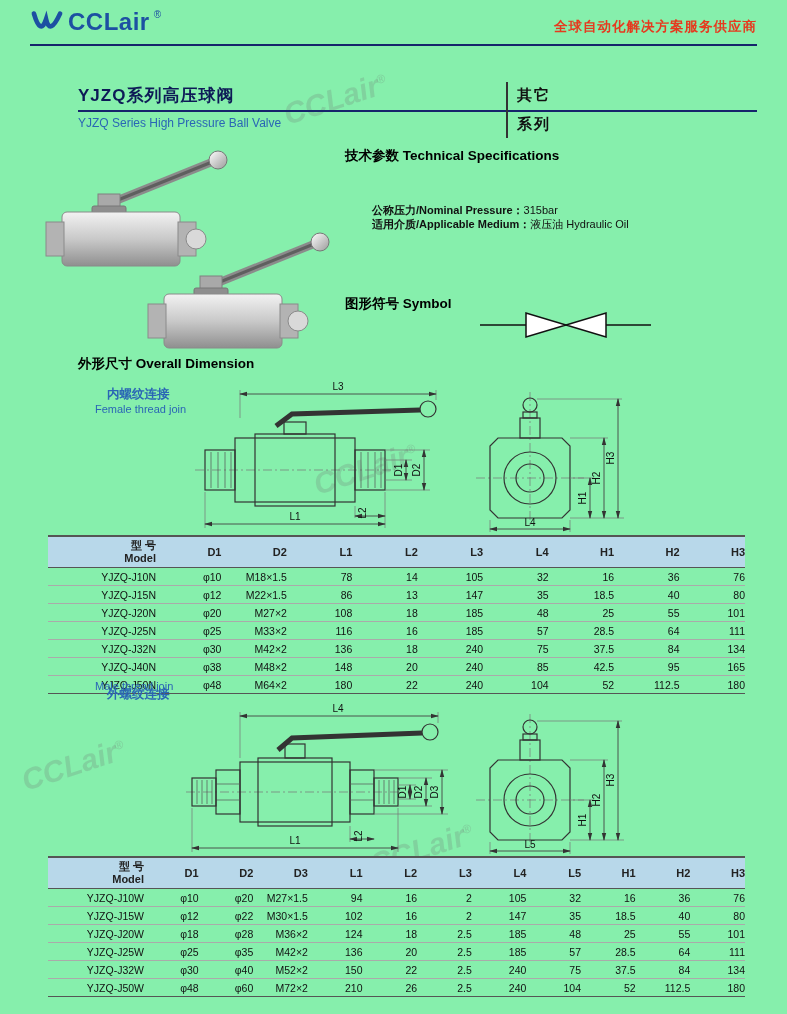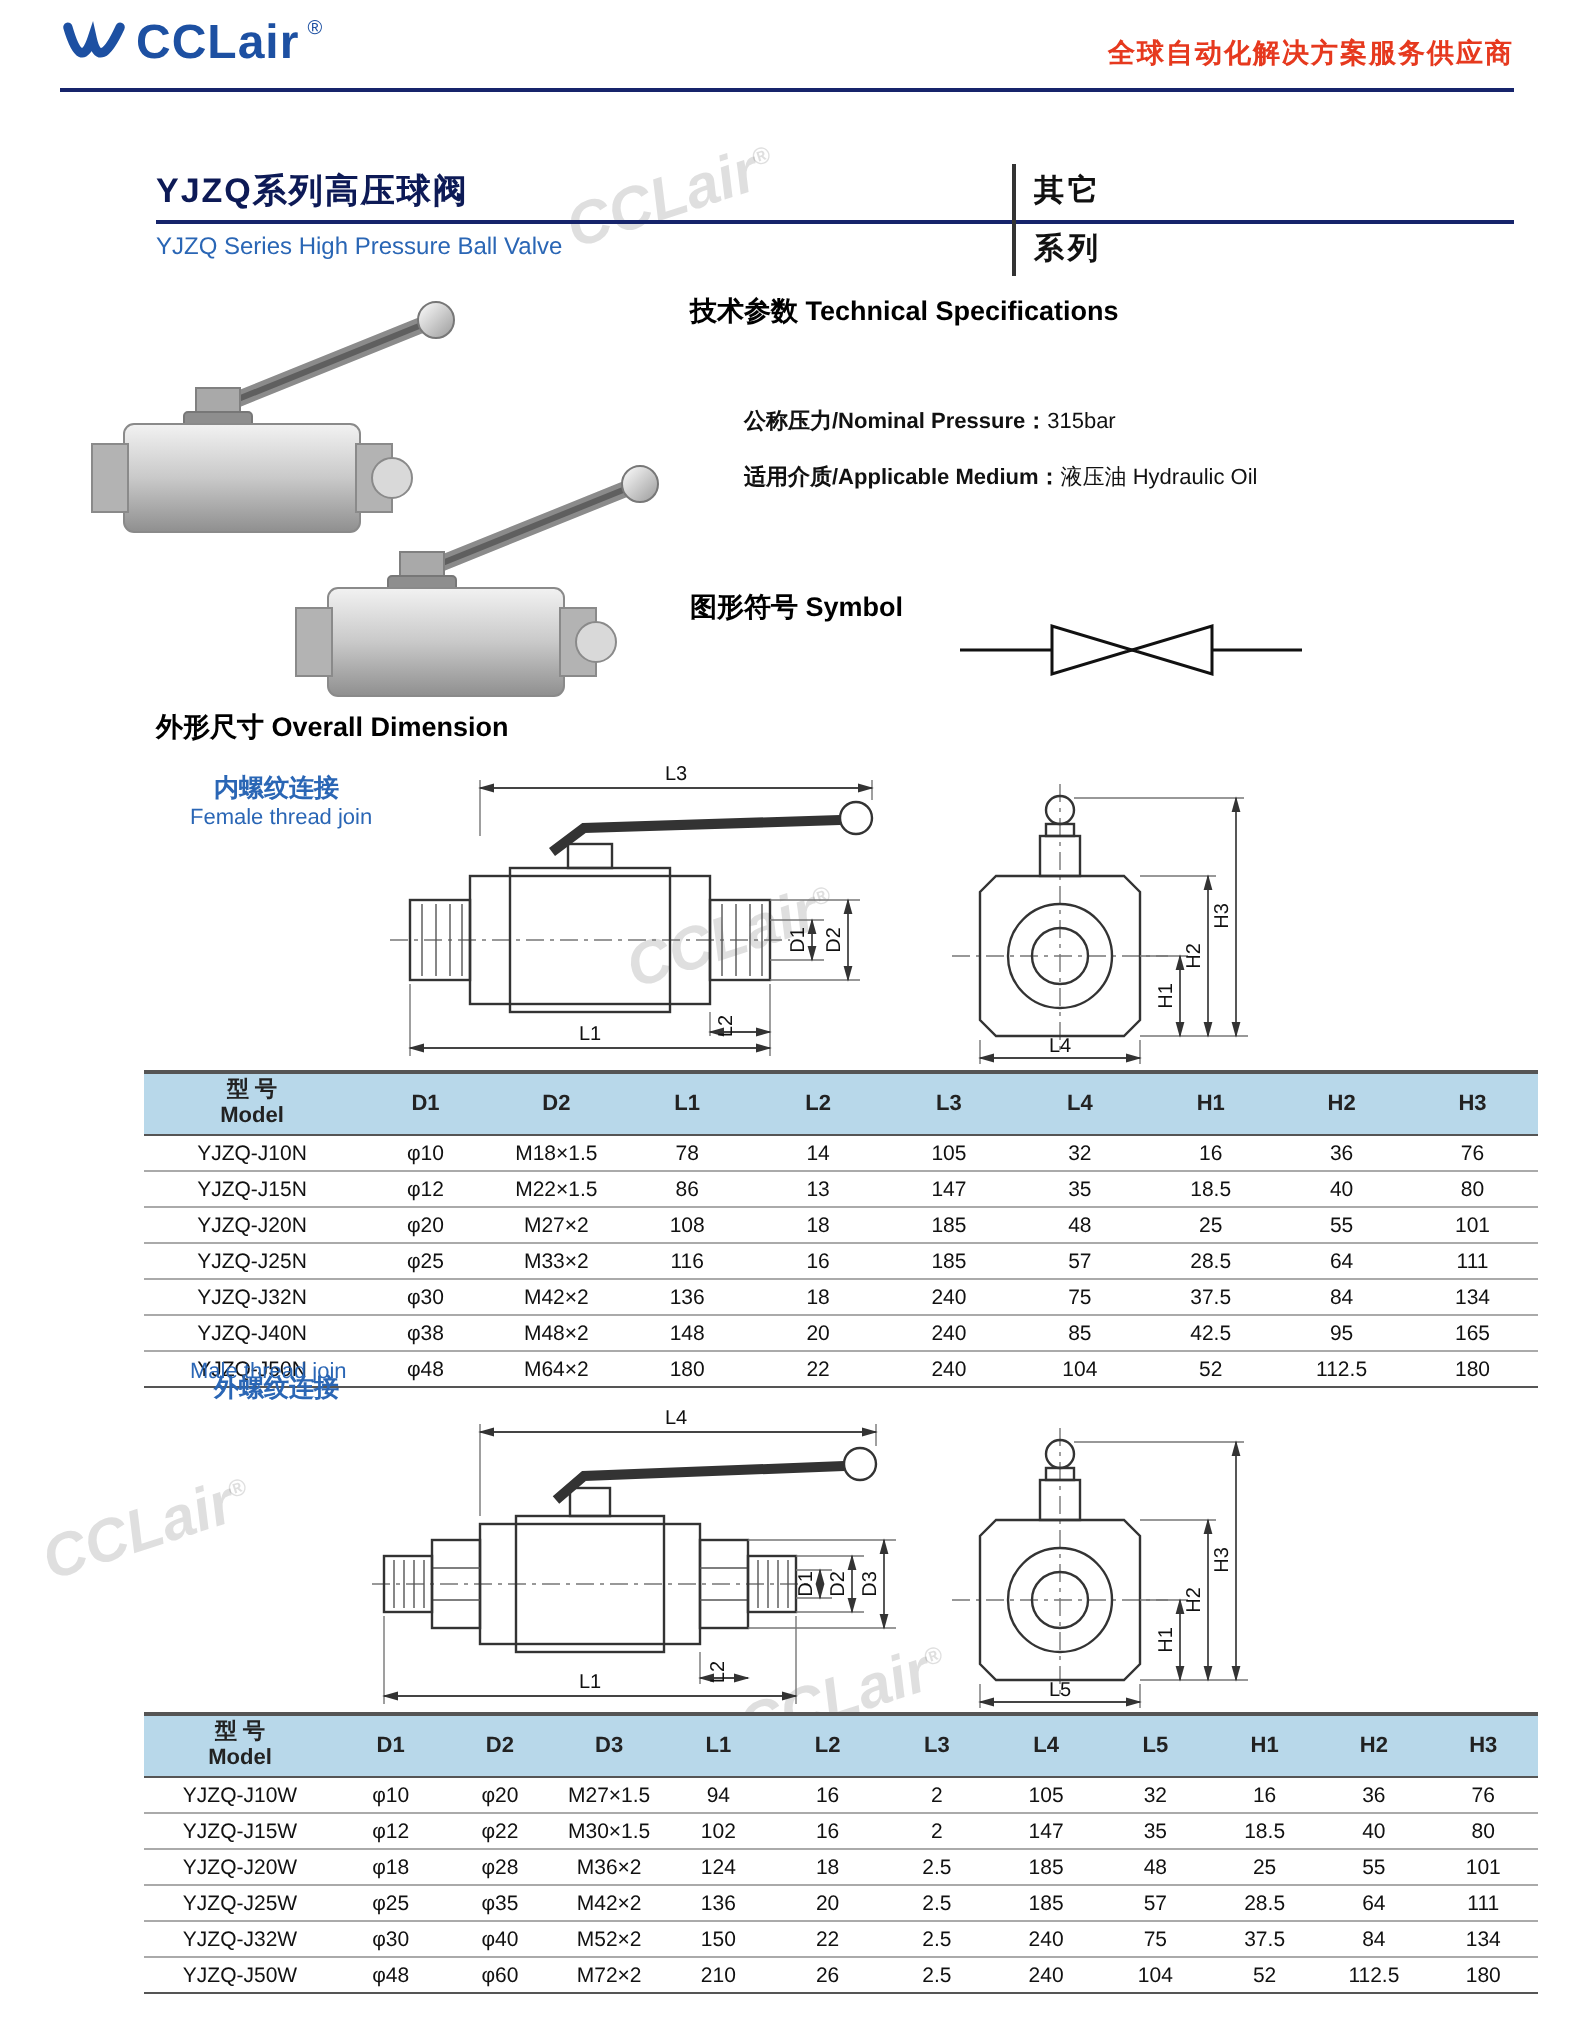--- a/index.html
+++ b/index.html
@@ -1,17 +1,17 @@
 <!DOCTYPE html>
 <html><head>
 <meta charset="utf-8">
 <style>
   * { margin:0; padding:0; box-sizing:border-box; }
   body { background:#e9e9e9; font-family:"Liberation Sans", sans-serif; }
-  .page { position:relative; width:787px; height:1014px; background:#ffffff; margin:0 auto; overflow:hidden; color:#222; }
+  .page { position:relative; width:787px; height:1014px; background:#86efac; margin:0 auto; overflow:hidden; color:#222; }
 
   
   .logo { position:absolute; left:30px; top:8px; display:flex; align-items:center; gap:4px; }
   .logo-text { font-size:24px; font-weight:bold; color:#1d50a2; letter-spacing:0.5px; }
   .logo-reg { font-size:10px; color:#1d50a2; vertical-align:super; position:relative; top:-8px; }
   .tagline { position:absolute; right:30px; top:18px; font-size:13.5px; font-weight:bold; color:#e6391e; letter-spacing:1px;margin-left:24px; }
   .header-rule { position:absolute; left:30px; top:44px; width:727px; height:2px; background:#16246b; }
 
   
   .wm { position:absolute; font-size:30px; font-weight:bold; font-style:italic; color:rgba(110,110,110,0.22); transform:rotate(-18deg); white-space:nowrap; pointer-events:none; }
@@ -22,21 +22,21 @@
   .title-rule { position:absolute; left:78px; top:110px; width:679px; height:2px; background:#16246b; }
   .title-en { position:absolute; left:78px; top:116px; font-size:12px; color:#2a66b5; }
   .series-vline { position:absolute; left:506px; top:82px; width:2px; height:56px; background:#333; }
   .series-1 { position:absolute; left:517px; top:86px; font-size:15px; font-weight:bold; color:#111; letter-spacing:2px; }
   .series-2 { position:absolute; left:517px; top:115px; font-size:15px; font-weight:bold; color:#111; letter-spacing:2px; }
 
   
   .specs-heading { position:absolute; left:345px; top:147px; font-size:13.5px; font-weight:bold; color:#000; }
   .spec-line { position:absolute; left:372px; font-size:11px; color:#111; }
   .spec-line .lbl { font-weight:bold; }
-  .spec-0 { top:203px; } .spec-1 { top:231px;text-align:center; }
+  .spec-0 { top:203px; } .spec-1 { top:217px;text-align:center; }
 
   .symbol-heading { position:absolute; left:345px; top:295px; font-size:13.5px; font-weight:bold; color:#000; }
   .symbol-svg { position:absolute; left:478px; top:304px; }
 
   .dim-heading { position:absolute; left:78px; top:355px; font-size:13.5px; font-weight:bold; color:#000; }
 
   .conn-cn { position:absolute; left:95px; font-size:12.5px; font-weight:bold; color:#2a66b5;padding-left:12px; }
   .conn-en { position:absolute; left:95px; font-size:11px; color:#2a66b5; }
   .fem-cn { top:386px; } .fem-en { top:403px; }
   .male-cn { top:686px; } .male-en { top:680px; }
@@ -48,21 +48,21 @@
 
   
   .body-line { stroke:#333; fill:none; stroke-width:1.2px; }
   .hatch { stroke:#555; stroke-width:0.7px; }
   .cline { stroke:#777; stroke-width:0.7px; stroke-dasharray:9 3 2 3; }
   .ext { stroke:#777; stroke-width:0.7px; }
   .dim-line { stroke:#444; stroke-width:0.9px; }
   text.dim { font-size:10px; fill:#111; font-family:"Liberation Sans", sans-serif; }
 
   
-  table.spec-table { position:absolute; left:72px; width:697px; border-collapse:collapse; table-layout:fixed; font-size:10.5px; text-align:center; }
+  table.spec-table { position:absolute; left:48px; width:697px; border-collapse:collapse; table-layout:fixed; font-size:10.5px; text-align:right; }
   .tbl-female { top:535px; } .tbl-male { top:856px; }
   table.spec-table th { background:#b8d8ea; font-weight:bold; font-size:11px; white-space:pre-line; padding:2px 0; border-top:2px solid #555; border-bottom:1px solid #555; line-height:1.2; }
   table.spec-table td { padding:2.5px 0; border-bottom:1px solid #aaa; color:#111; }
   table.spec-table tbody tr:last-child td { border-bottom:1.6px solid #555; }
   .tbl-female th:first-child { width:108px; }
   .tbl-male th:first-child { width:96px; }
 </style>
 </head>
 <body>
 

